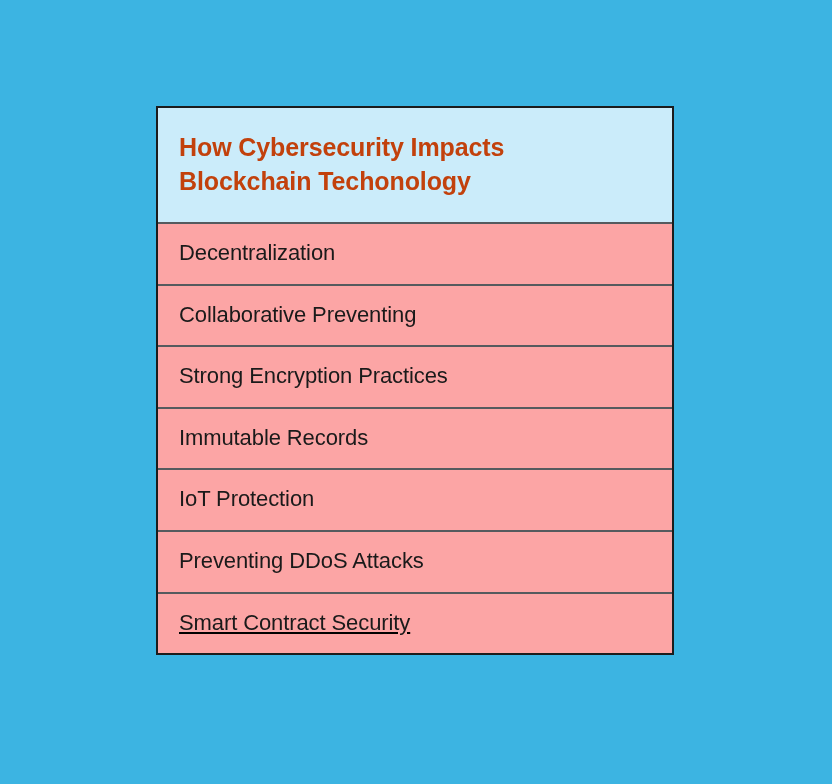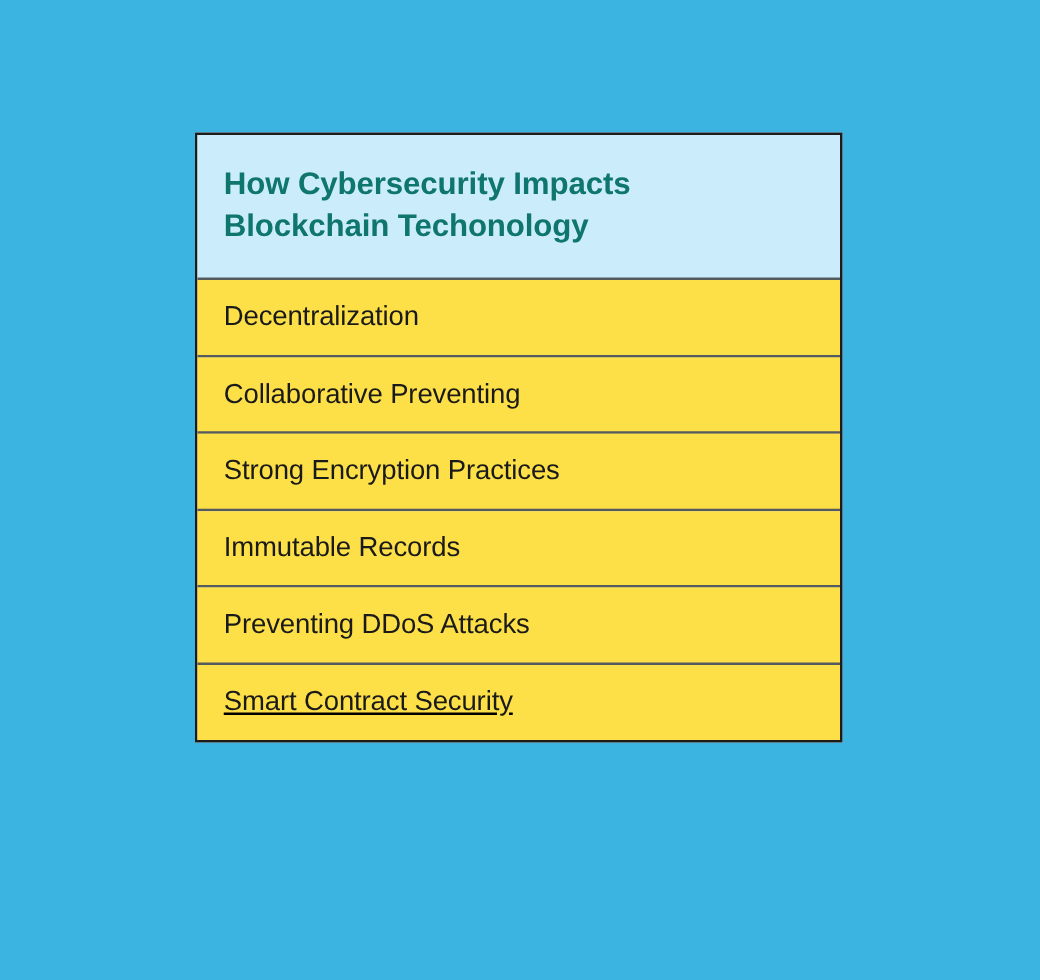--- a/index.html
+++ b/index.html
@@ -31,30 +31,30 @@
   .table-header {
     background: #cbecfa;
     border-bottom: 2px solid #555a5e;
     padding: 22px 20px 24px 21px;
     box-sizing: border-box;
   }
   .table-header-title {
     font-size: 25px;
     font-weight: bold;
     line-height: 1.36;
-    color: #0f766e;
+    color: #c2410c;
     letter-spacing: -0.1px;
     margin: 0;
     white-space: pre-line;
   }
   .table-row {
     border-bottom: 2px solid #555a5e;
     padding: 15px 20px 16px 21px;
     box-sizing: border-box;
-    background: #fde047;
+    background: #fca5a5;
     display: flex;
     align-items: flex-end;
     min-height: 59px;
   }
   .table-row:last-child {
     border-bottom: none;
     text-decoration: underline;
   }
   .row-label {
     font-size: 22px;
@@ -84,20 +84,23 @@
     </div>
 
     <div class="table-row">
       <span class="row-label">Strong Encryption Practices</span>
     </div>
 
     <div class="table-row">
       <span class="row-label">Immutable Records</span>
     </div>
 
+    <div class="table-row">
+      <span class="row-label">IoT Protection</span>
+    </div>
 
     <div class="table-row">
       <span class="row-label">Preventing DDoS Attacks</span>
     </div>
 
 
     <div class="table-row">
       <span class="row-label">Smart Contract Security</span>
     </div>
 

